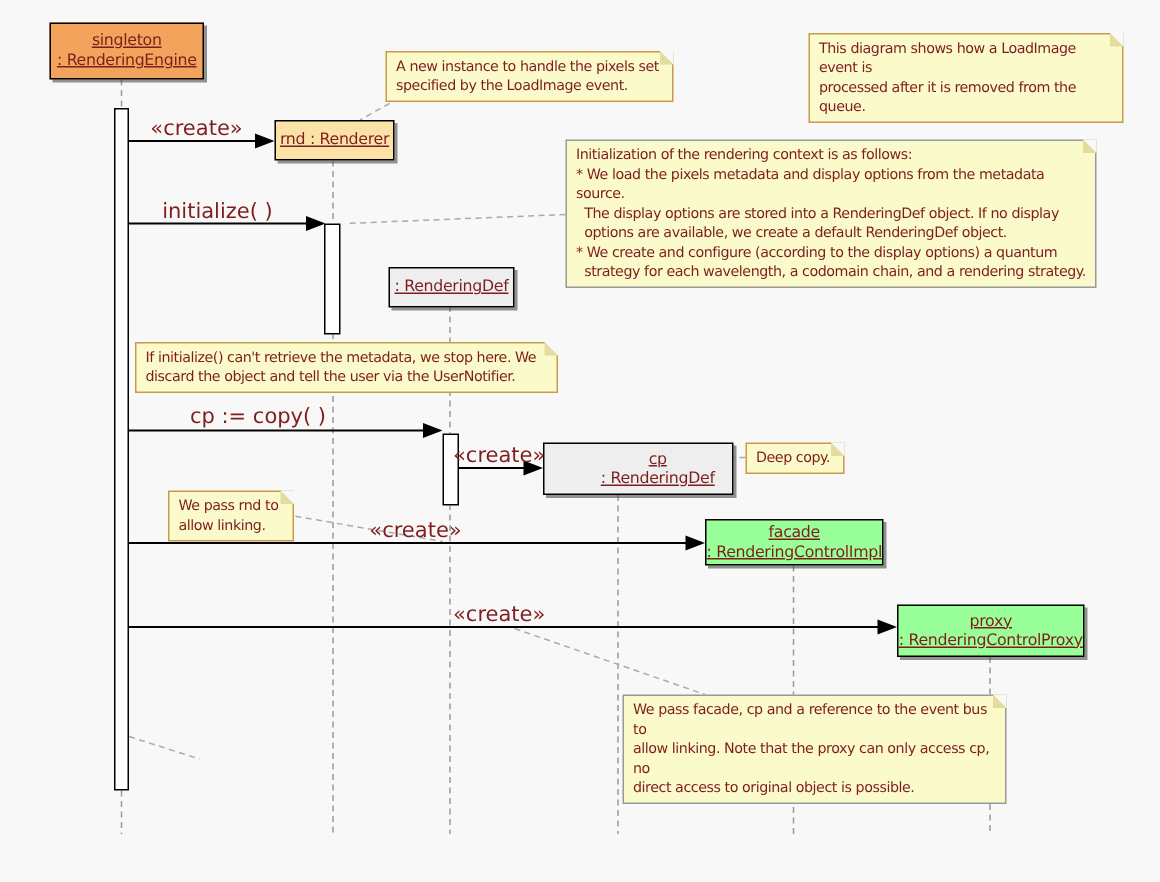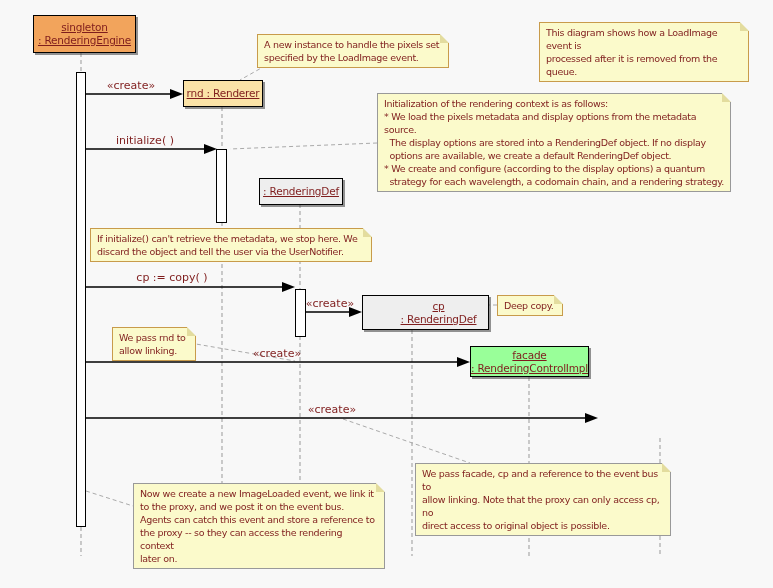--- a/index.html
+++ b/index.html
@@ -28,21 +28,21 @@
     font-size:9.5px;line-height:13px;letter-spacing:-0.3px;
     padding:3px 6px;white-space:pre-wrap;
   }
   .note::before{
     content:"";position:absolute;top:-1px;right:-1px;width:0;height:0;
     border-style:solid;border-width:0 9px 9px 0;
     border-color:#f8f8f8 #f8f8f8 #e3dc9e #e3dc9e;
   }
   .note-tan{border-color:#c89b4b;}
   .msg-label{
-    position:absolute;z-index:3;font-size:11px;line-height:12px;
+    position:absolute;z-index:3;font-size:14px;line-height:12px;
     text-align:center;white-space:nowrap;
   }
 </style>
 </head>
 <body>
 
 <div class="canvas">
 
   <svg class="wires" width="773" height="588">
 
@@ -102,20 +102,24 @@
   <div class="obj obj-gray" style="left:362px;top:295px;width:99px;height:33px;padding-left:26px;">
     <span>cp</span>
     <span>: RenderingDef</span>
   </div>
 
   <div class="obj obj-green" style="left:470px;top:346px;width:117px;height:29px;">
     <span>facade</span>
     <span>: RenderingControlImpl</span>
   </div>
 
+  <div class="obj obj-green" style="left:598px;top:403px;width:123px;height:33px;">
+    <span>proxy</span>
+    <span>: RenderingControlProxy</span>
+  </div>
 
   <div class="msg-label" style="left:95px;top:80px;width:72px;">«create»</div>
   <div class="msg-label" style="left:100px;top:135px;width:90px;">initialize( )</div>
   <div class="msg-label" style="left:122px;top:272px;width:100px;">cp := copy( )</div>
   <div class="msg-label" style="left:302px;top:298px;width:56px;">«create»</div>
   <div class="msg-label" style="left:245px;top:348px;width:64px;">«create»</div>
   <div class="msg-label" style="left:302px;top:404px;width:60px;">«create»</div>
 
   <div class="note note-tan" style="left:539px;top:22px;width:196px;">This diagram shows how a LoadImage event is
 processed after it is removed from the queue.</div>
@@ -125,22 +129,17 @@
 * We load the pixels metadata and display options from the metadata source.
   The display options are stored into a RenderingDef object. If no display
   options are available, we create a default RenderingDef object.
 * We create and configure (according to the display options) a quantum
   strategy for each wavelength, a codomain chain, and a rendering strategy.</div>
   <div class="note note-tan" style="left:90px;top:228px;width:268px;">If initialize() can't retrieve the metadata, we stop here. We
 discard the object and tell the user via the UserNotifier.</div>
   <div class="note note-tan" style="left:497px;top:295px;width:52px;">Deep copy.</div>
   <div class="note note-tan" style="left:112px;top:327px;width:70px;">We pass rnd to
 allow linking.</div>
-  <div class="note" style="left:133px;top:483px;width:238px;">Now we create a new ImageLoaded event, we link it
-to the proxy, and we post it on the event bus.
-Agents can catch this event and store a reference to
-the proxy -- so they can access the rendering context
-later on.</div>
   <div class="note" style="left:415px;top:463px;width:242px;">We pass facade, cp and a reference to the event bus to
 allow linking. Note that the proxy can only access cp, no
 direct access to original object is possible.</div>
 
 </div>
 
 </body></html>

